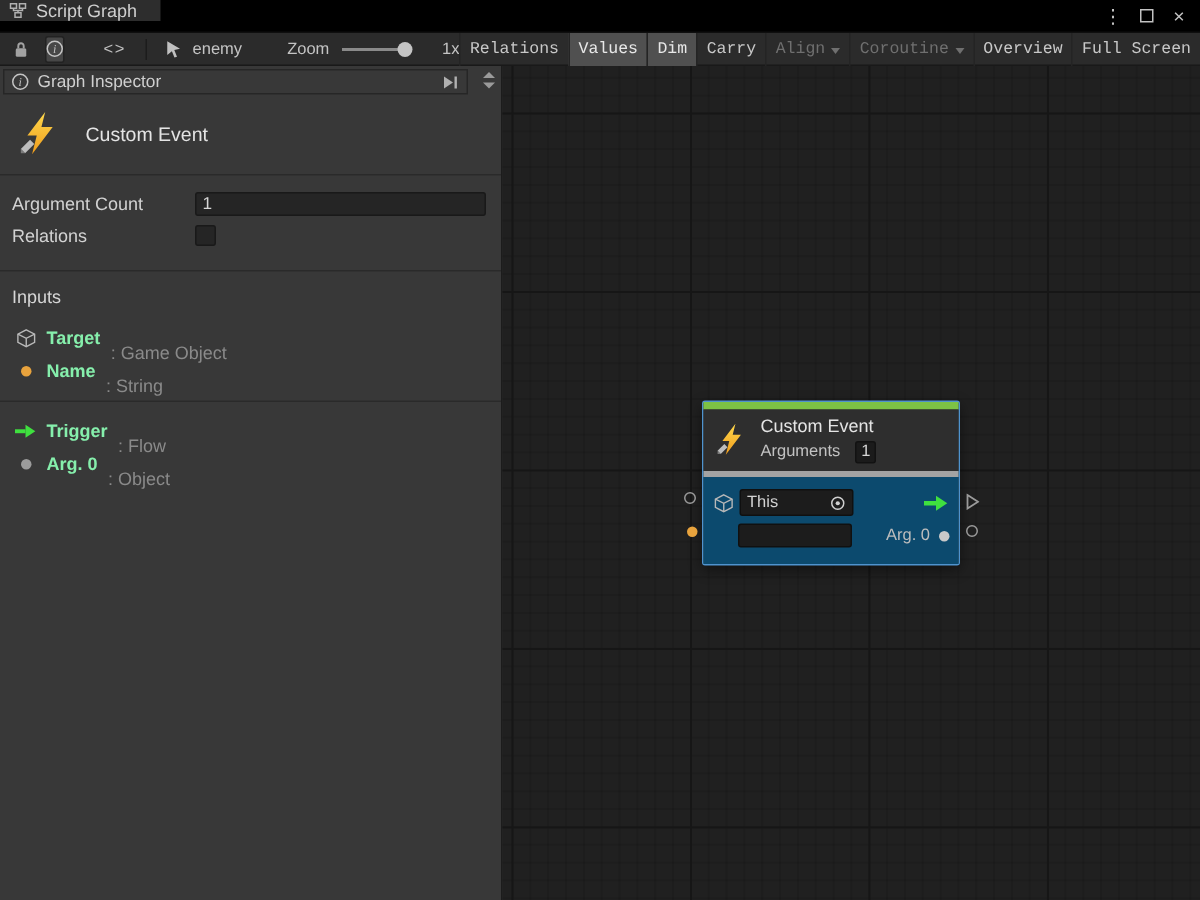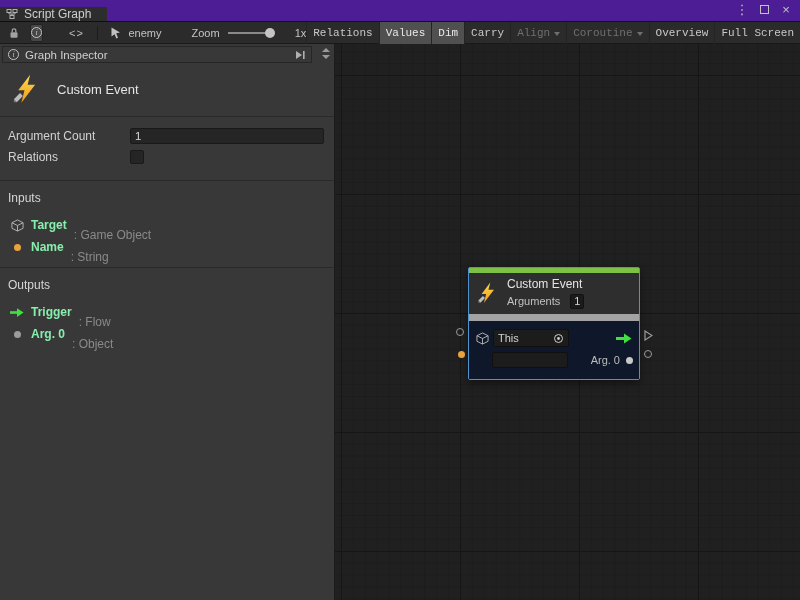--- a/index.html
+++ b/index.html
@@ -2,21 +2,21 @@
 <html><head>
 <meta charset="utf-8">
 <style>
   * { margin:0; padding:0; box-sizing:border-box; }
   html,body { width:800px; height:600px; overflow:hidden; background:#202020;
     font-family:"Liberation Sans", sans-serif; }
   .root { position:absolute; inset:0; width:800px; height:600px; }
 
   
   .titlebar { position:absolute; left:0; top:0; width:800px; height:22px;
-    background:#4c1d95; border-bottom:1px solid #0f0f0f; display:flex; align-items:flex-end; }
+    background:#000000; border-bottom:1px solid #0f0f0f; display:flex; align-items:flex-start; }
   .tab { display:flex; align-items:center; gap:6px; padding:0 16px 0 6px;
     background:#2d2d2d; color:#cfcfcf; font-size:12px; }
   .win-controls { margin-left:auto; display:flex; align-items:center; gap:8px;
     padding-right:7px; color:#c2c2c2; }
   .winbtn { width:14px; text-align:center; font-size:13px; line-height:22px; }
   .maxbox { display:inline-block; width:9px; height:9px; border:1px solid #c2c2c2; margin-top:6px; }
 
   
   .toolbar { position:absolute; left:0; top:22px; width:800px; height:22px;
     background:#2b2b2b; border-bottom:1px solid #191919; display:flex;
@@ -94,21 +94,21 @@
   .node { position:absolute; left:133px; top:223px; width:172px; background:#292929;
     border:1px solid #4f93ce; border-radius:2px; box-shadow:0 3px 9px rgba(0,0,0,0.45); }
   .strip { height:5px; background:#7dc244; }
   .nheader { background:#2e2e2e; padding:4px 8px 5px; display:flex; gap:8px; }
   .ntitle { font-size:12px; color:#e4e4e4; line-height:15px; }
   .nargs { display:flex; align-items:center; gap:10px; margin-top:2px; font-size:11px;
     color:#c2c2c2; line-height:15px; }
   .nargval { min-width:14px; height:15px; background:#1b1b1b; border:1px solid #121212;
     border-radius:2px; text-align:center; line-height:13px; font-size:11px;
     color:#d6d6d6; padding:0 2px; }
-  .nbody { border-top:7px solid #a3a3a3; padding:6px 6px 8px; background:#0f172a; }
+  .nbody { border-top:4px solid #a3a3a3; padding:6px 6px 8px; background:#0c4a6e; }
   .nrow { display:flex; align-items:center; height:22px; gap:4px; }
   .ndrop { width:76px; height:18px; background:#1c1c1c; border:1px solid #101010;
     border-radius:2px; display:flex; align-items:center; padding:0 4px; gap:4px;
     font-size:11px; color:#d2d2d2; }
   .ndrop .dval { flex:1; }
   .nfield { width:76px; height:16px; background:#1c1c1c; border:1px solid #101010;
     border-radius:2px; margin-left:17px; }
   .narg-label { font-size:11px; color:#bdbdbd; margin-left:auto; margin-right:2px; }
   .flow-out { margin-left:auto; display:inline-flex; margin-right:1px; }
 
@@ -270,21 +270,20 @@
             <span class="dot orange"></span>
           </span>
         <span class="pname">Name</span>
         <span class="ptype">: String</span>
       </div>
     </div>
 
     <div class="divider"></div>
 
     <div class="section">
-      <div class="sec-title">Outputs</div>
       <div class="pitem">
         <span class="picon">
           <svg width="15" height="11" viewBox="0 0 16 11">
             <rect x="0" y="4" width="8" height="3" fill="#3fe03f"></rect>
             <polygon points="8,0.5 15.5,5.5 8,10.5" fill="#3fe03f"></polygon>
           </svg>
         </span>
         <span class="pname">Trigger</span>
         <span class="ptype">: Flow</span>
       </div>

